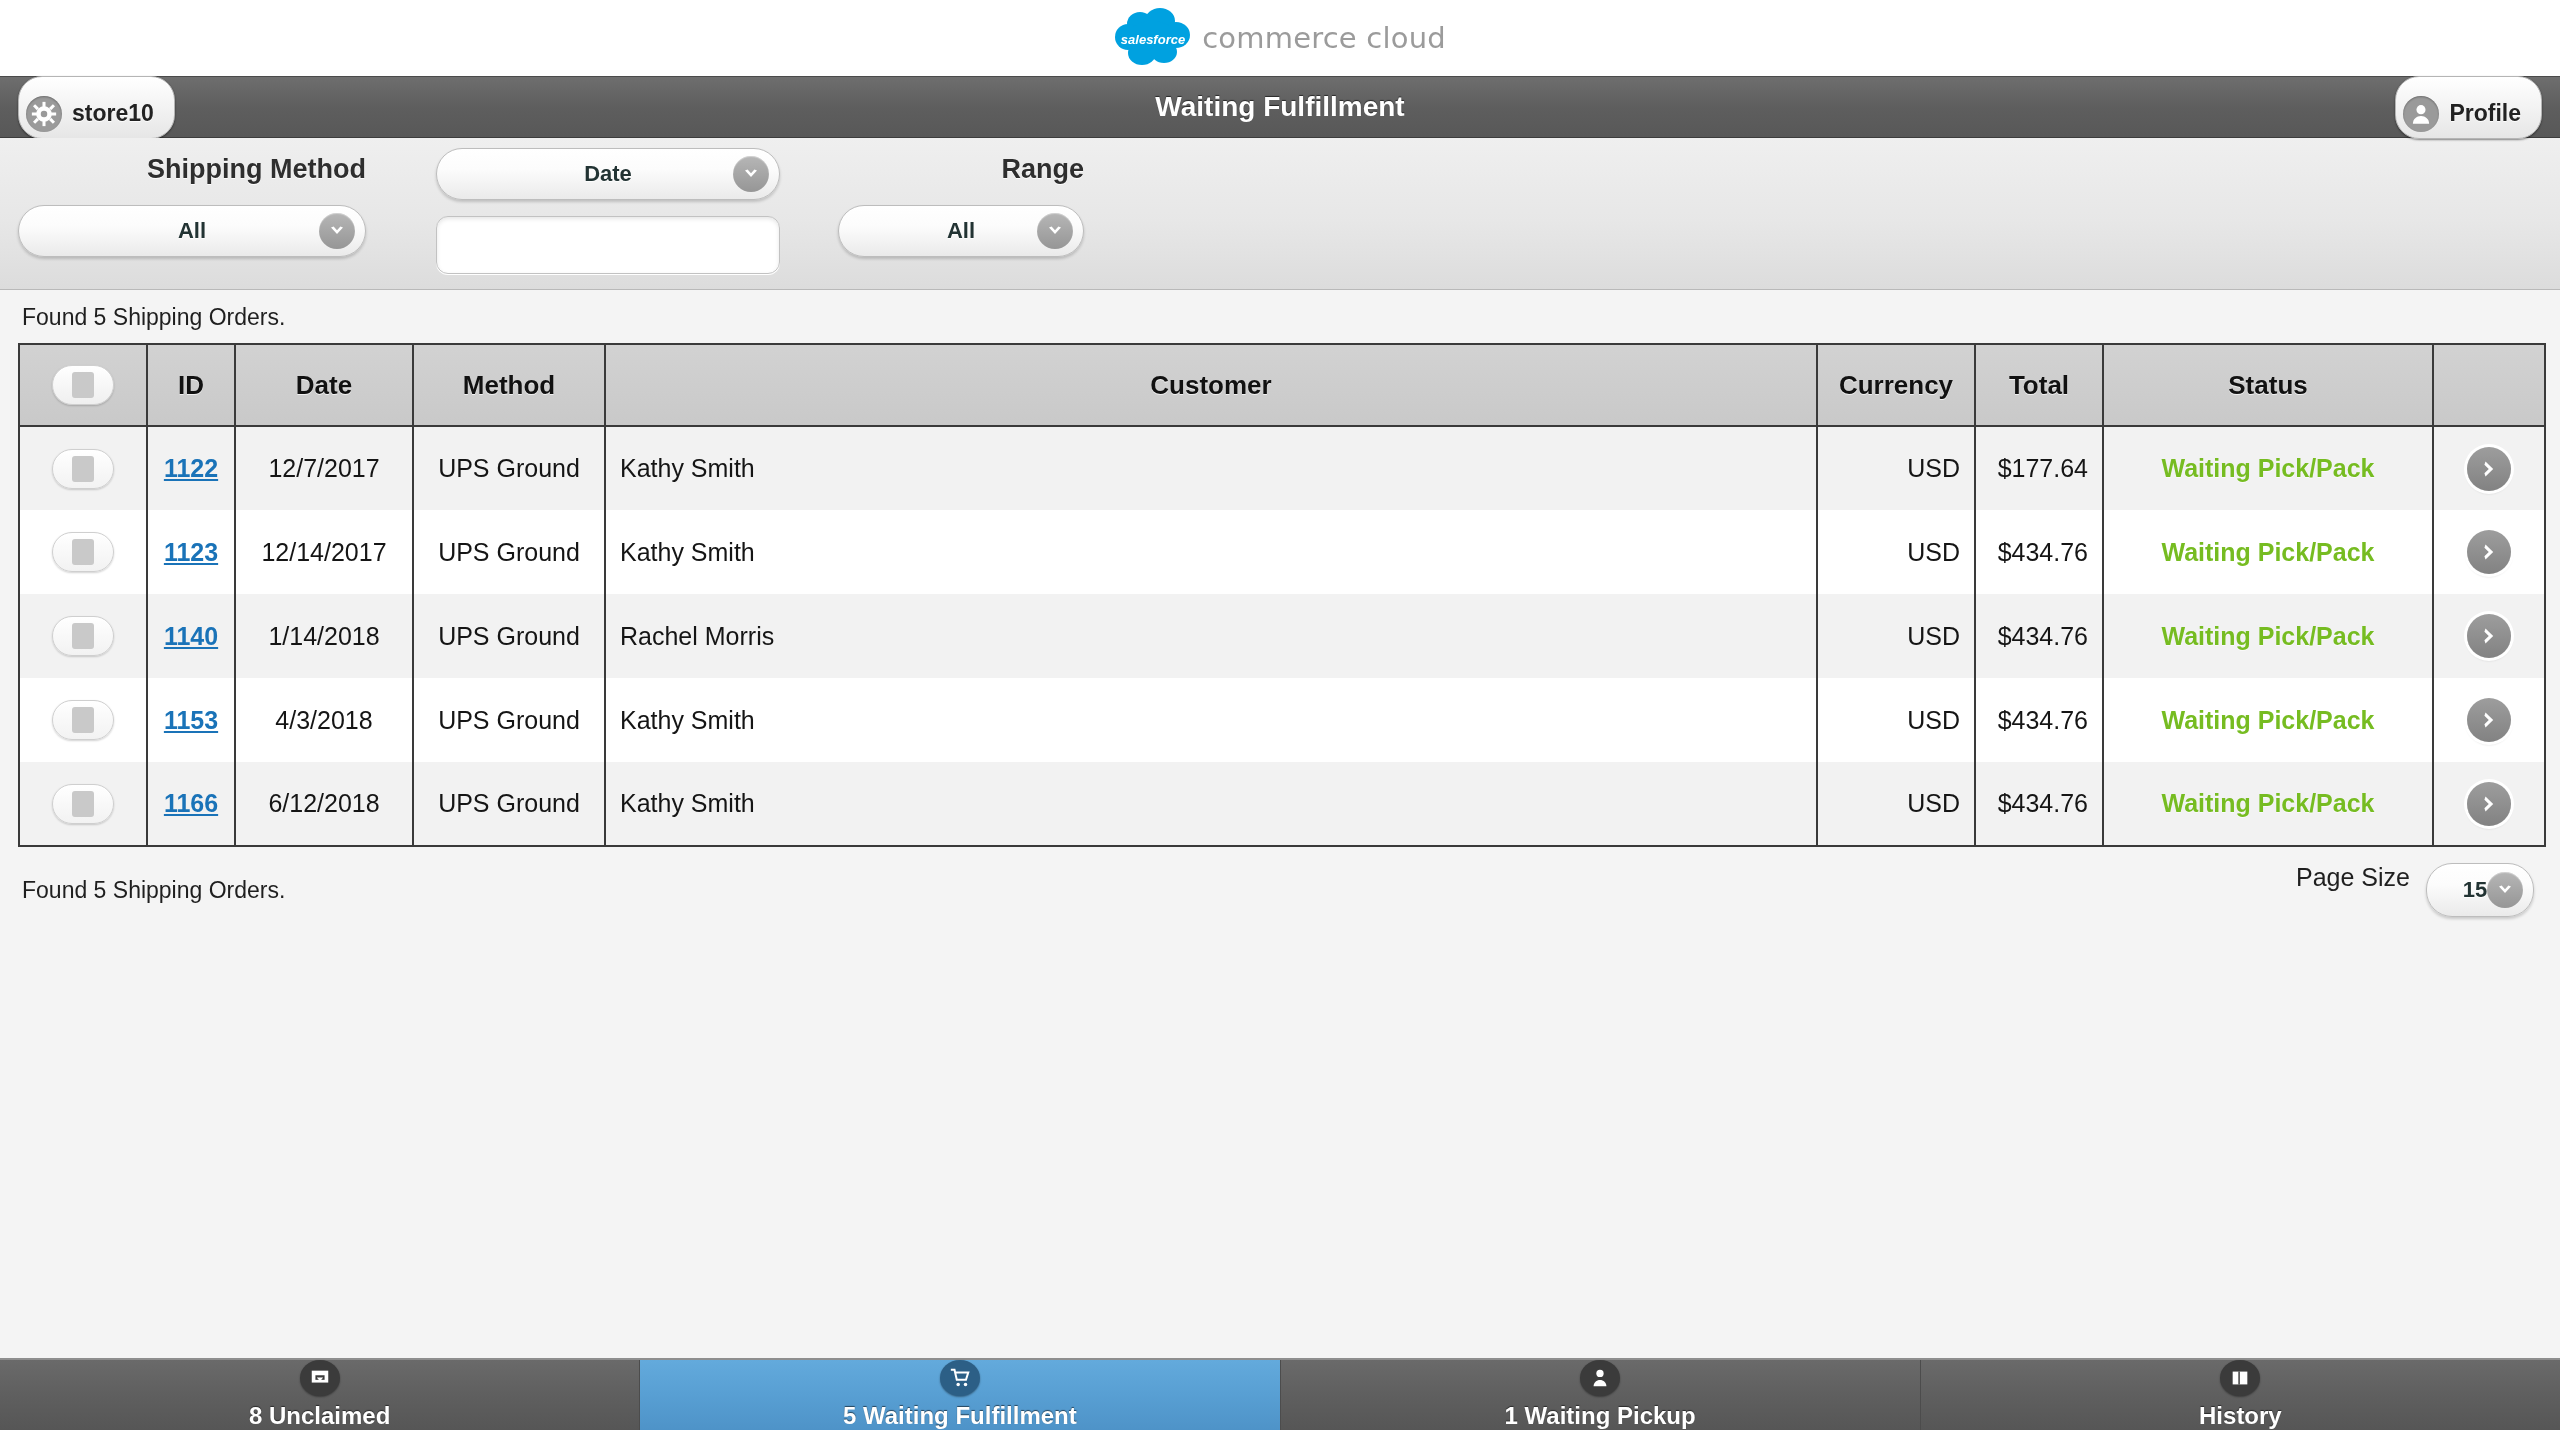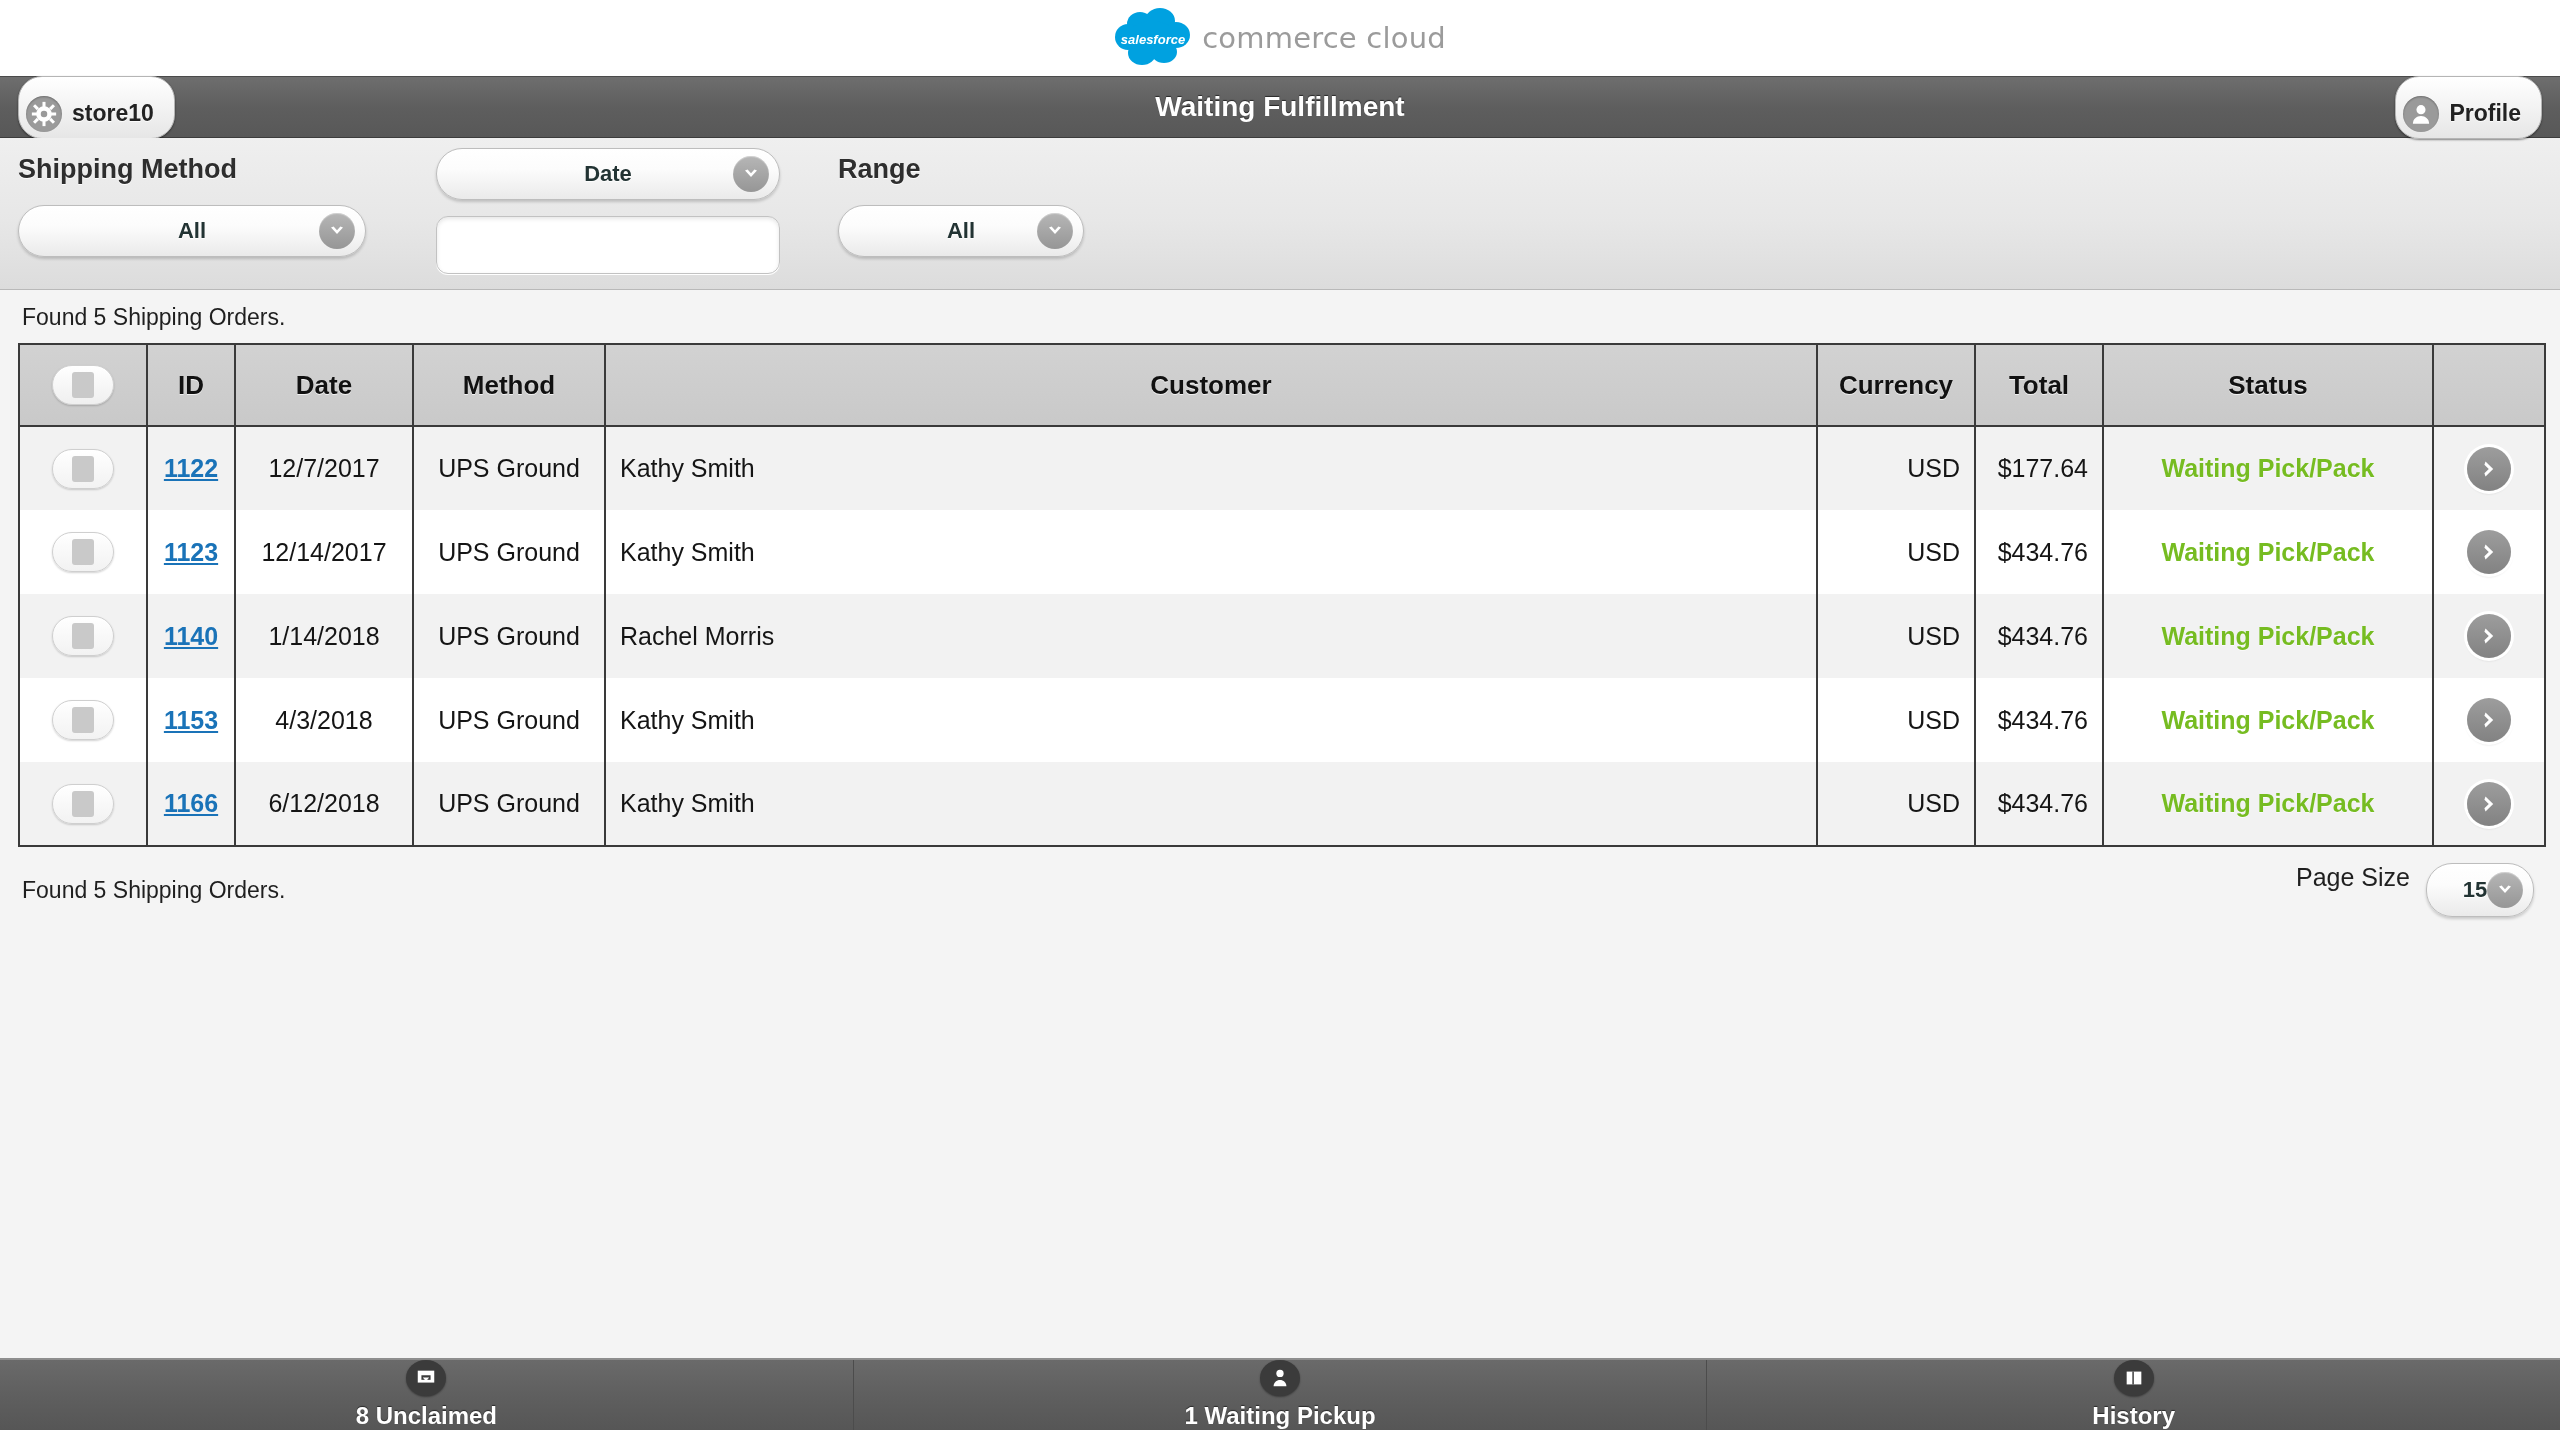--- a/index.html
+++ b/index.html
@@ -65,21 +65,21 @@
   .filterbar {
     height: 152px;
     background: linear-gradient(to bottom, #efefef 0%, #e7e7e7 55%, #dcdcdc 100%);
     border-bottom: 1px solid #b9b9b9;
     position: relative;
   }
   .fgroup { position: absolute; }
   .fgroup .flabel {
     font-size: 27px; font-weight: bold; color: #2e2e2e;
     text-shadow: 0 1px 0 rgba(255,255,255,.85);
-    text-align: left;
+    text-align: right;
   }
   .select-pill {
     display: flex; align-items: center; justify-content: center;
     position: relative;
     background: linear-gradient(to bottom, #ffffff 0%, #fcfcfc 40%, #eaeaea 100%);
     border: 1px solid #bdbdbd;
     border-radius: 26px;
     box-shadow: 0 2px 3px rgba(0,0,0,.18), inset 0 1px 0 #fff;
     cursor: pointer;
     height: 52px;
@@ -490,20 +490,30 @@
       <span class="ticon">
         <svg width="22" height="22" viewBox="0 0 24 24" aria-hidden="true">
           <path d="M3 4h18v13H3z" fill="#ffffff"></path>
           <path d="M7 9h10v5H7z" fill="#3b3b3b"></path>
           <path d="M12 15.5 8.5 11.5h7z" fill="#ffffff"></path>
         </svg>
       </span>
       <span class="tlabel">8 Unclaimed</span>
     </div>
 
+    <div class="tab active">
+      <span class="ticon">
+        <svg width="22" height="22" viewBox="0 0 24 24" aria-hidden="true">
+          <path d="M2 3h4l2.5 11h10l2.5-8H7" fill="none" stroke="#ffffff" stroke-width="2.2"></path>
+          <circle cx="10" cy="19" r="1.9" fill="#ffffff"></circle>
+          <circle cx="18" cy="19" r="1.9" fill="#ffffff"></circle>
+        </svg>
+      </span>
+      <span class="tlabel">5 Waiting Fulfillment</span>
+    </div>
 
     <div class="tab">
       <span class="ticon">
         <svg width="22" height="22" viewBox="0 0 24 24" aria-hidden="true">
           <circle cx="12" cy="7" r="4" fill="#ffffff"></circle>
           <path d="M5 21c0-4 3.2-6.8 7-6.8s7 2.8 7 6.8z" fill="#ffffff"></path>
         </svg>
       </span>
       <span class="tlabel">1 Waiting Pickup</span>
     </div>

